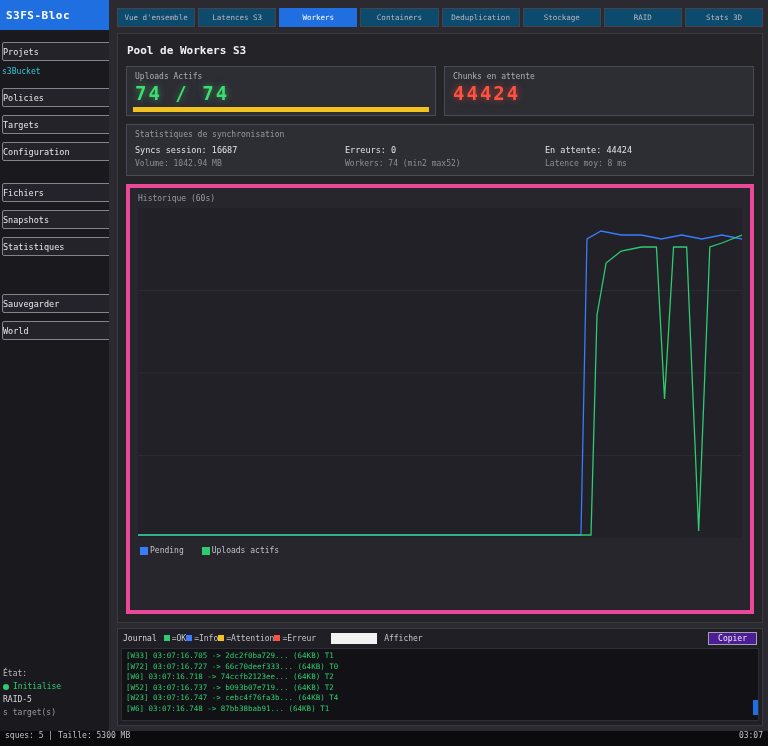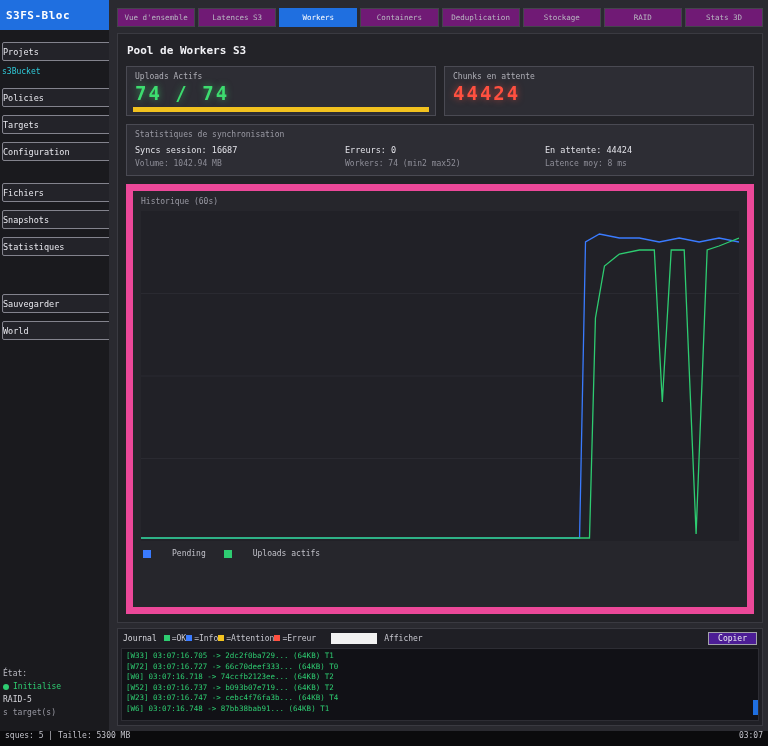--- a/index.html
+++ b/index.html
@@ -22,21 +22,21 @@
   .side-status { position:absolute; left:3px; bottom:12px; font-size:8px; line-height:13px; }
   .etat-label { color:#b8b8c0; }
   .etat-state { color:var(--ok,#2ecc71); display:flex; align-items:center; gap:4px; }
   .dot { width:6px; height:6px; border-radius:50%; background:var(--ok,#2ecc71); display:inline-block; }
   .etat-raid { color:#d6d6dc; }
   .etat-targets { color:#9a9aa4; }
 
   
   .main { position:absolute; left:109px; top:0; right:0; height:731px; background:#2a2a30; display:flex; flex-direction:column; }
   .tabs { display:flex; gap:3px; padding:8px 5px 2px 8px; }
-  .tab { flex:1; height:19px; background:#701a75; border:1px solid #44444c; color:#b9b9c2; font-size:7.5px;
+  .tab { flex:1; height:19px; background:#0c4a6e; border:1px solid #44444c; color:#b9b9c2; font-size:7.5px;
          font-family:inherit; white-space:nowrap; overflow:hidden; cursor:pointer; }
   .tab.active { background:var(--accent,#1f6fe0); border-color:var(--accent,#1f6fe0); color:#fff; }
   .content { flex:1; margin:4px 5px 0 8px; background:#232328; border:1px solid #3a3a41; padding:4px 8px 8px;
              display:flex; flex-direction:column; overflow:hidden; }
   .page-title { font-size:11px; color:#f2f2f6; margin:6px 0 9px 1px; font-weight:bold; }
 
   .cards { display:flex; gap:8px; }
   .card { flex:1; position:relative; background:#2d2d34; border:1px solid #4a4a53; height:50px; padding:5px 8px; }
   .card-label { font-size:8px; color:#aeaeb6; }
   .card-value { font-size:19px; font-weight:bold; letter-spacing:2px; margin-top:2px; line-height:20px; }
@@ -46,26 +46,26 @@
   .card-bar-fill { height:100%; background:var(--warning,#f2c21f); }
 
   .sync-panel { margin-top:8px; background:#2d2d34; border:1px solid #4a4a53; padding:5px 8px 7px; }
   .sync-title { font-size:8px; color:#9a9aa4; margin-bottom:6px; }
   .sync-cols { display:flex; }
   .sync-col { flex:1; }
   .sync-col:first-child { flex:1.05; }
   .sync-l1 { font-size:8.5px; color:#e2e2e8; margin-bottom:4px; }
   .sync-l2 { font-size:8px; color:#8e8e98; }
 
-  .chart-panel { flex:1; margin-top:8px; background:#26262c; border:7px solid #ec4899; position:relative; }
+  .chart-panel { flex:1; margin-top:8px; background:#26262c; border:4px solid #ec4899; position:relative; }
   .chart-title { font-size:8px; color:#9a9aa4; padding:6px 8px 0; }
   .chart-area { position:absolute; top:20px; left:8px; right:8px; height:330px; background:#212127; }
   .chart-area svg { width:100%; height:100%; display:block; }
   .chart-legend { position:absolute; top:358px; left:10px; display:flex; gap:18px; font-size:8px; color:#c2c2ca; }
-  .legend-item { display:flex; align-items:center; gap:21px; }
+  .legend-item { display:flex; align-items:center; gap:2px; }
   .swatch { width:8px; height:8px; display:inline-block; }
 
   
   .journal { height:98px; margin:5px 5px 5px 8px; background:#1f1f25; border:1px solid #3a3a41; display:flex; flex-direction:column; }
   .journal-header { display:flex; align-items:center; gap:7px; padding:3px 5px 2px; font-size:8px; color:#c6c6ce; }
   .journal-title { color:#d6d6dc; }
   .jlegend-item { display:inline-flex; align-items:center; gap:1px; }
   .jswatch { width:6px; height:6px; display:inline-block; margin-right:1px; }
   .journal-filter { width:46px; height:11px; background:#f2f2f2; border:none; margin-left:8px; font-size:8px; font-family:inherit; }
   .spacer { flex:1; }

